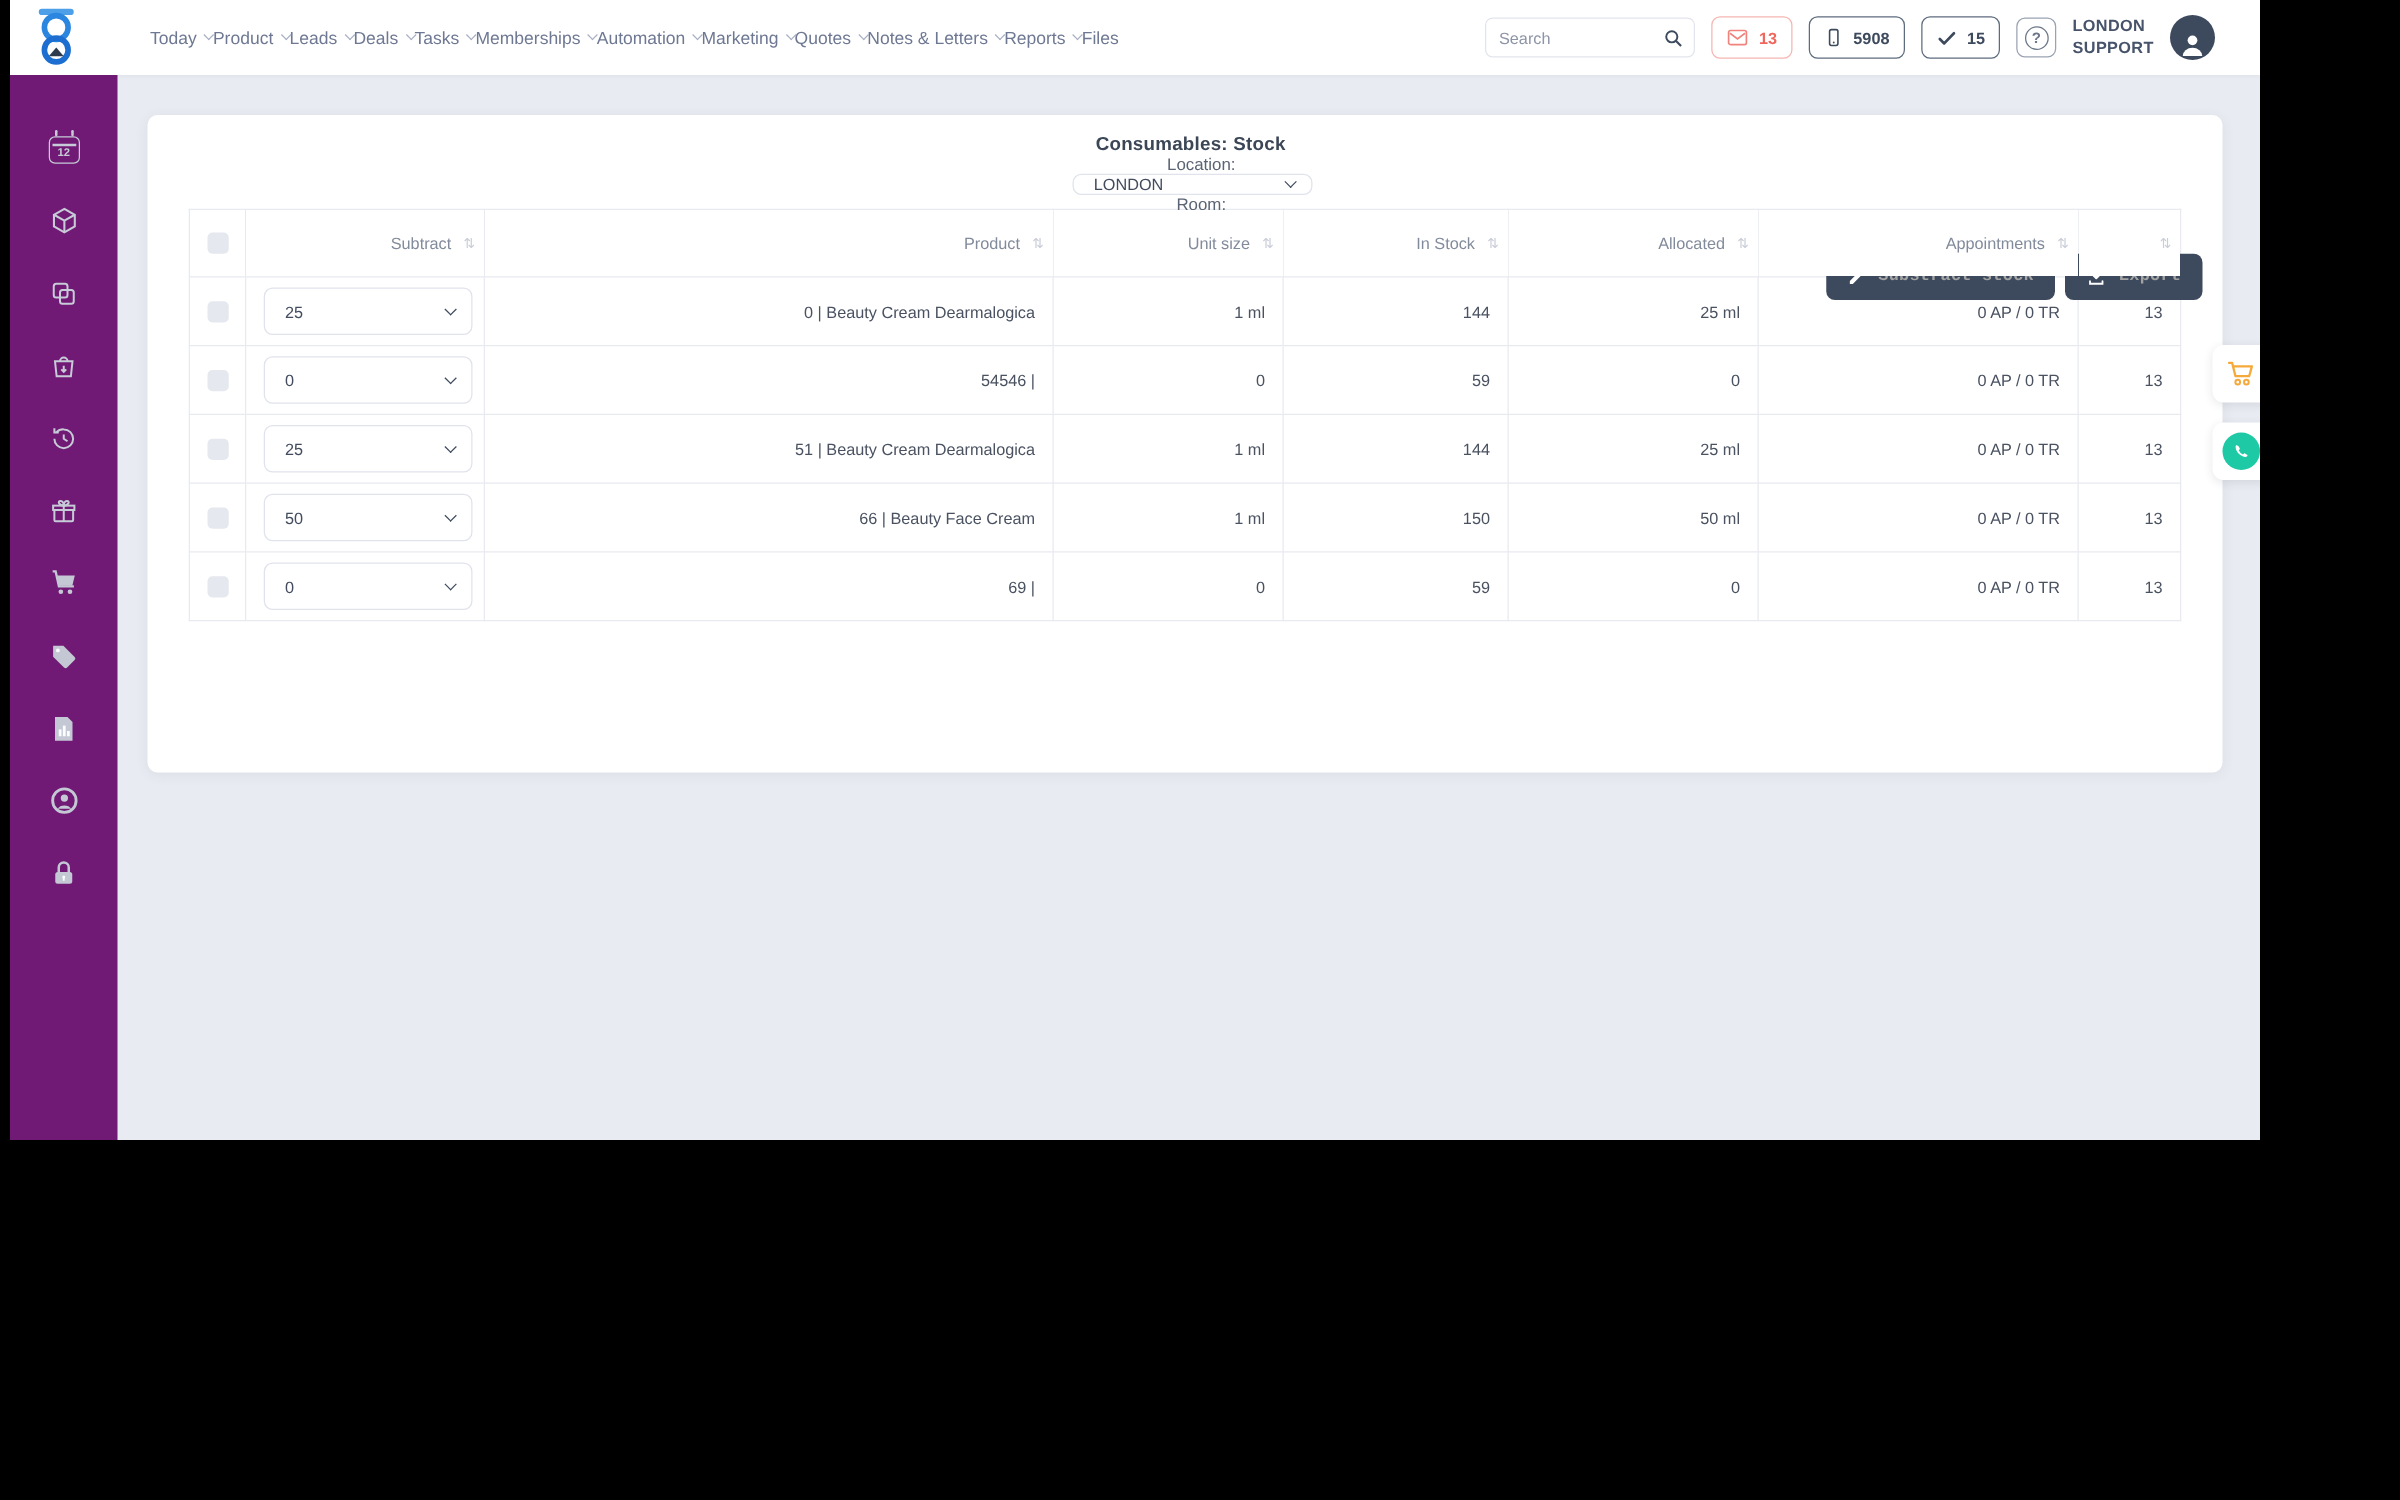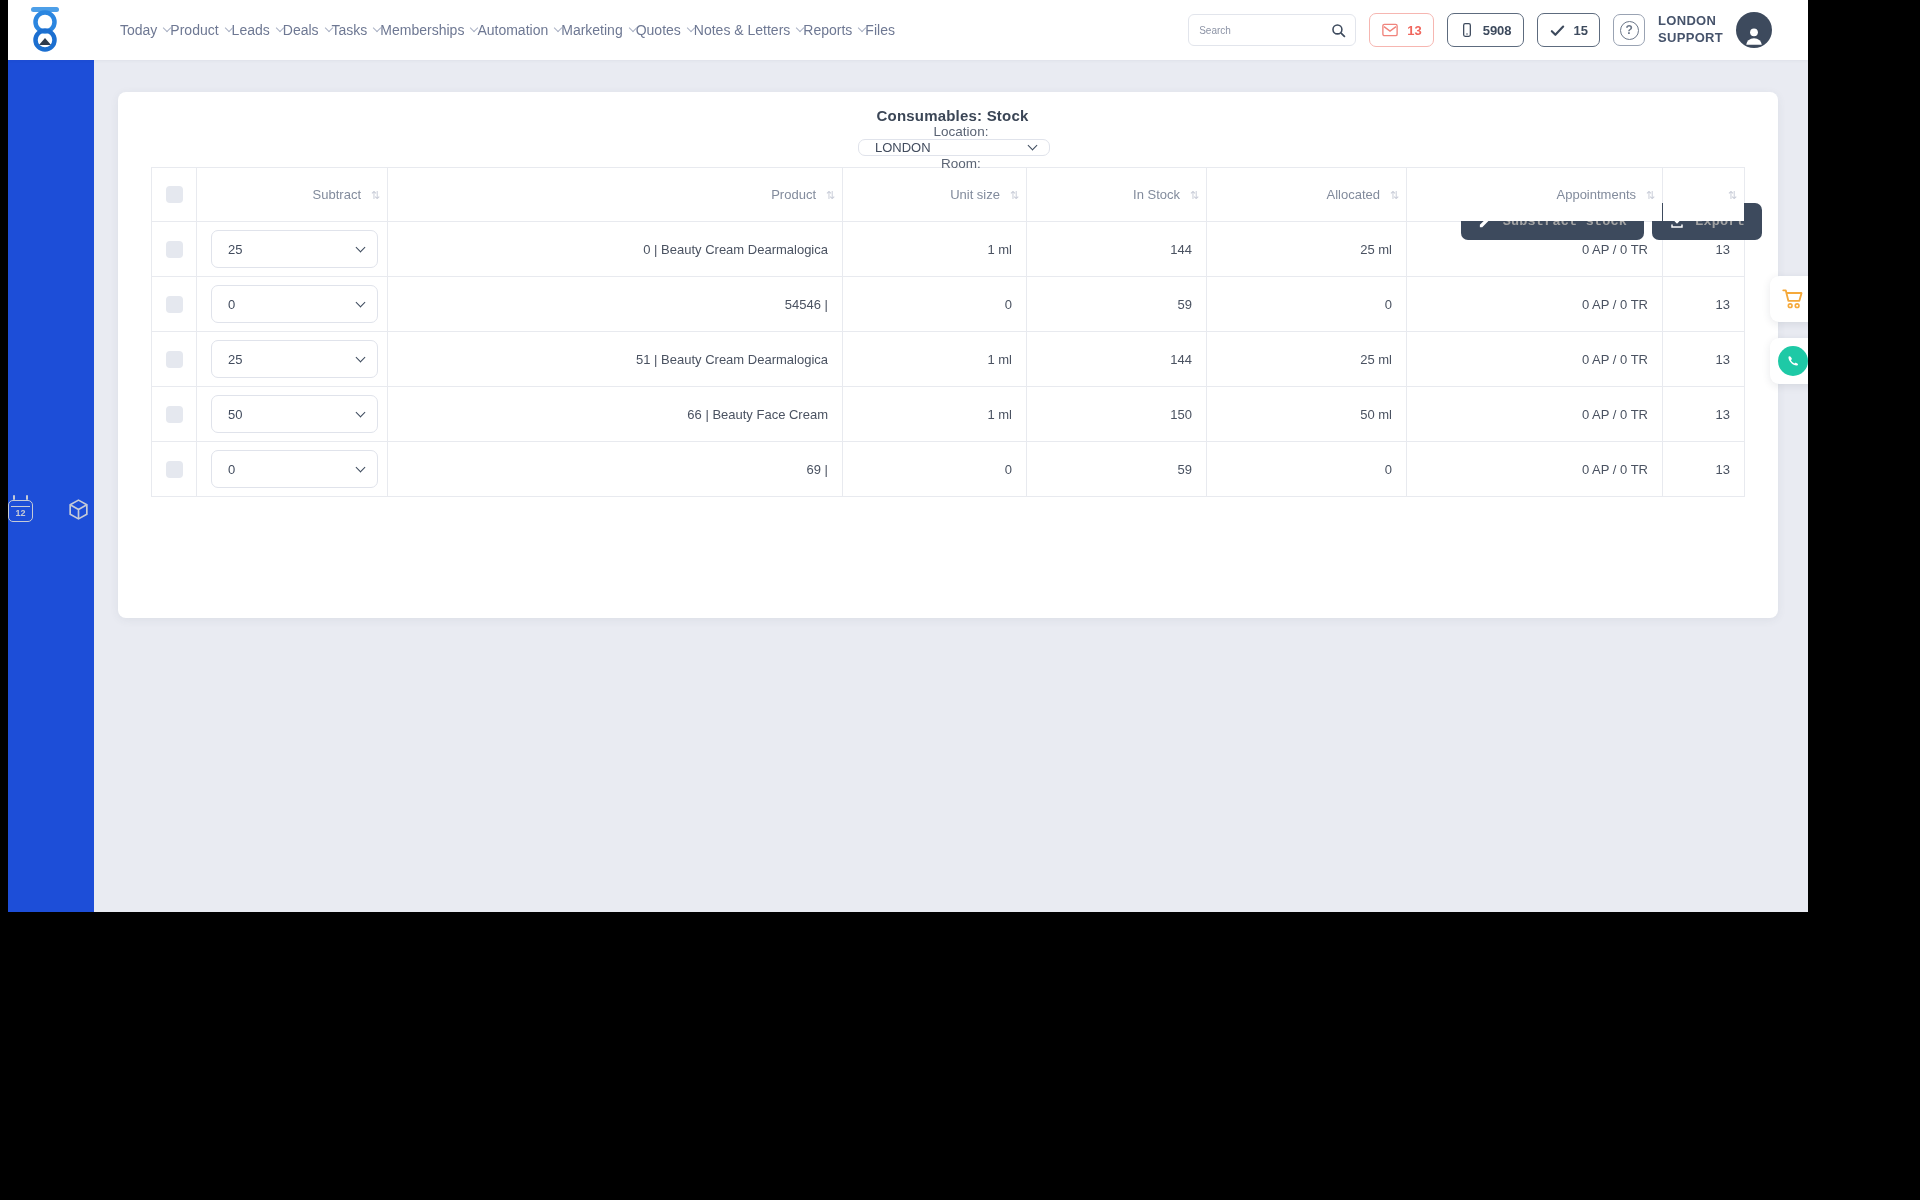--- a/index.html
+++ b/index.html
@@ -16,42 +16,42 @@
   .logo { margin-left: 18px; width: 38px; height: 50px; flex: 0 0 auto; cursor: pointer; }
   .menu { display: flex; align-items: center; margin-left: 56px; }
   .menu-item { display: flex; align-items: center; gap: 7px; color: #6e7893; font-size: 14px;
                cursor: pointer; white-space: nowrap; }
   .chev { width: 6px; height: 6px; border-right: 1.6px solid #a9b0c4; border-bottom: 1.6px solid #a9b0c4;
           transform: rotate(45deg); margin-top: -4px; }
   .nav-right { margin-left: auto; margin-right: 36px; display: flex; align-items: center; gap: 13px; }
   .search-box { width: 168px; height: 32px; border: 1px solid #e2e5ec; border-radius: 6px;
                 display: flex; align-items: center; background: #fff; overflow: hidden; }
   .search-box input { border: none; outline: none; flex: 1; min-width: 0; padding: 0 10px;
-                      font-size: 10px; color: #55607a; background: transparent;
+                      font-size: 13px; color: #55607a; background: transparent;
                       font-family: "Liberation Sans", sans-serif; }
   .search-box input::placeholder { color: #8d94a6; }
   .search-btn { width: 34px; height: 100%; display: flex; align-items: center; justify-content: center; cursor: pointer; }
   .badge { height: 34px; border-radius: 7px; display: flex; align-items: center; gap: 8px;
            padding: 0 11px; font-size: 13px; font-weight: bold; cursor: pointer; background: #fff; }
   .badge.mail  { border: 1px solid #f6b6b1; color: #f0655c; }
   .badge.slate { border: 1px solid #5d6b7e; color: #3d4a5d; }
   .help-btn { width: 32px; height: 32px; border: 1px solid #9aa3b3; border-radius: 7px;
               display: flex; align-items: center; justify-content: center; cursor: pointer; background:#fff; }
   .help-circle { width: 19px; height: 19px; border: 1.4px solid #6c7789; border-radius: 50%;
                  display: flex; align-items: center; justify-content: center;
                  font-size: 12px; color: #6c7789; font-weight: bold; }
   .help-circle::after { content: "?"; }
   .user-name { font-size: 13px; font-weight: bold; color: #46536b; line-height: 1.3;
                letter-spacing: .3px; text-align: left; }
   .avatar { width: 36px; height: 36px; border-radius: 50%; background: #3d4a5d;
             display: flex; align-items: flex-end; justify-content: center; overflow: hidden; cursor: pointer; }
 
   
-  .sidebar { position: absolute; top: 60px; left: 0; width: 86px; bottom: 0; background: #1d4ed8;
-             display: flex; flex-direction: row; align-items: center; padding-top: 46px; gap: 33px; }
+  .sidebar { position: absolute; top: 60px; left: 0; width: 86px; bottom: 0; background: #701a75;
+             display: flex; flex-direction: column; align-items: center; padding-top: 46px; gap: 33px; }
   .side-ic { width: 26px; height: 25px; display: flex; align-items: center; justify-content: center; cursor: pointer; }
   .cal-icon { width: 25px; height: 22px; border: 1.8px solid #c6cbd7; border-radius: 5px;
               position: relative; margin-top: 3px; }
   .cal-icon::before, .cal-icon::after { content: ""; position: absolute; top: -6px; width: 2px; height: 5px;
               background: #c6cbd7; border-radius: 1px; }
   .cal-icon::before { left: 4px; } .cal-icon::after { right: 4px; }
   .cal-line { position: absolute; top: 5px; left: 2px; right: 2px; height: 1.6px; background: #c6cbd7; }
   .cal-num { position: absolute; left: 0; right: 0; top: 7px; text-align: center;
              font-size: 9px; font-weight: bold; color: #c6cbd7; }
 

